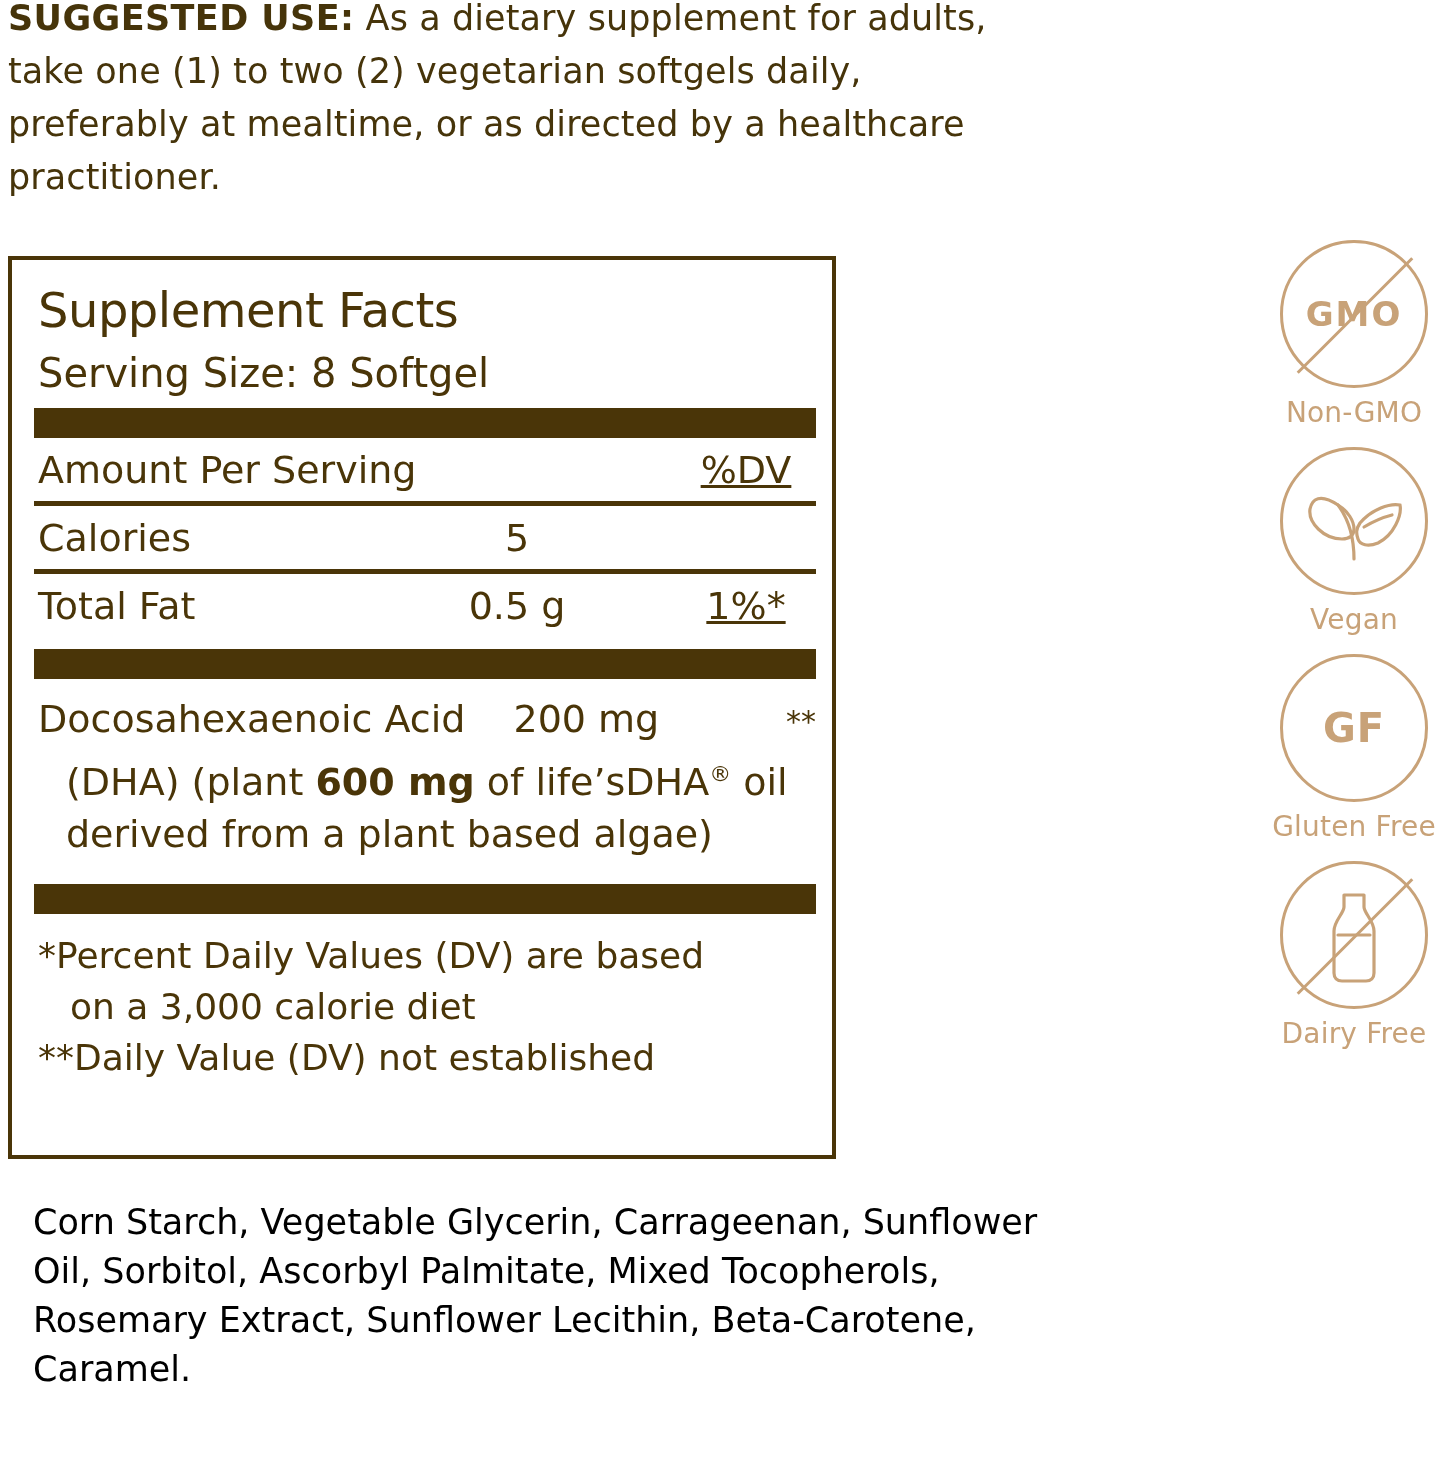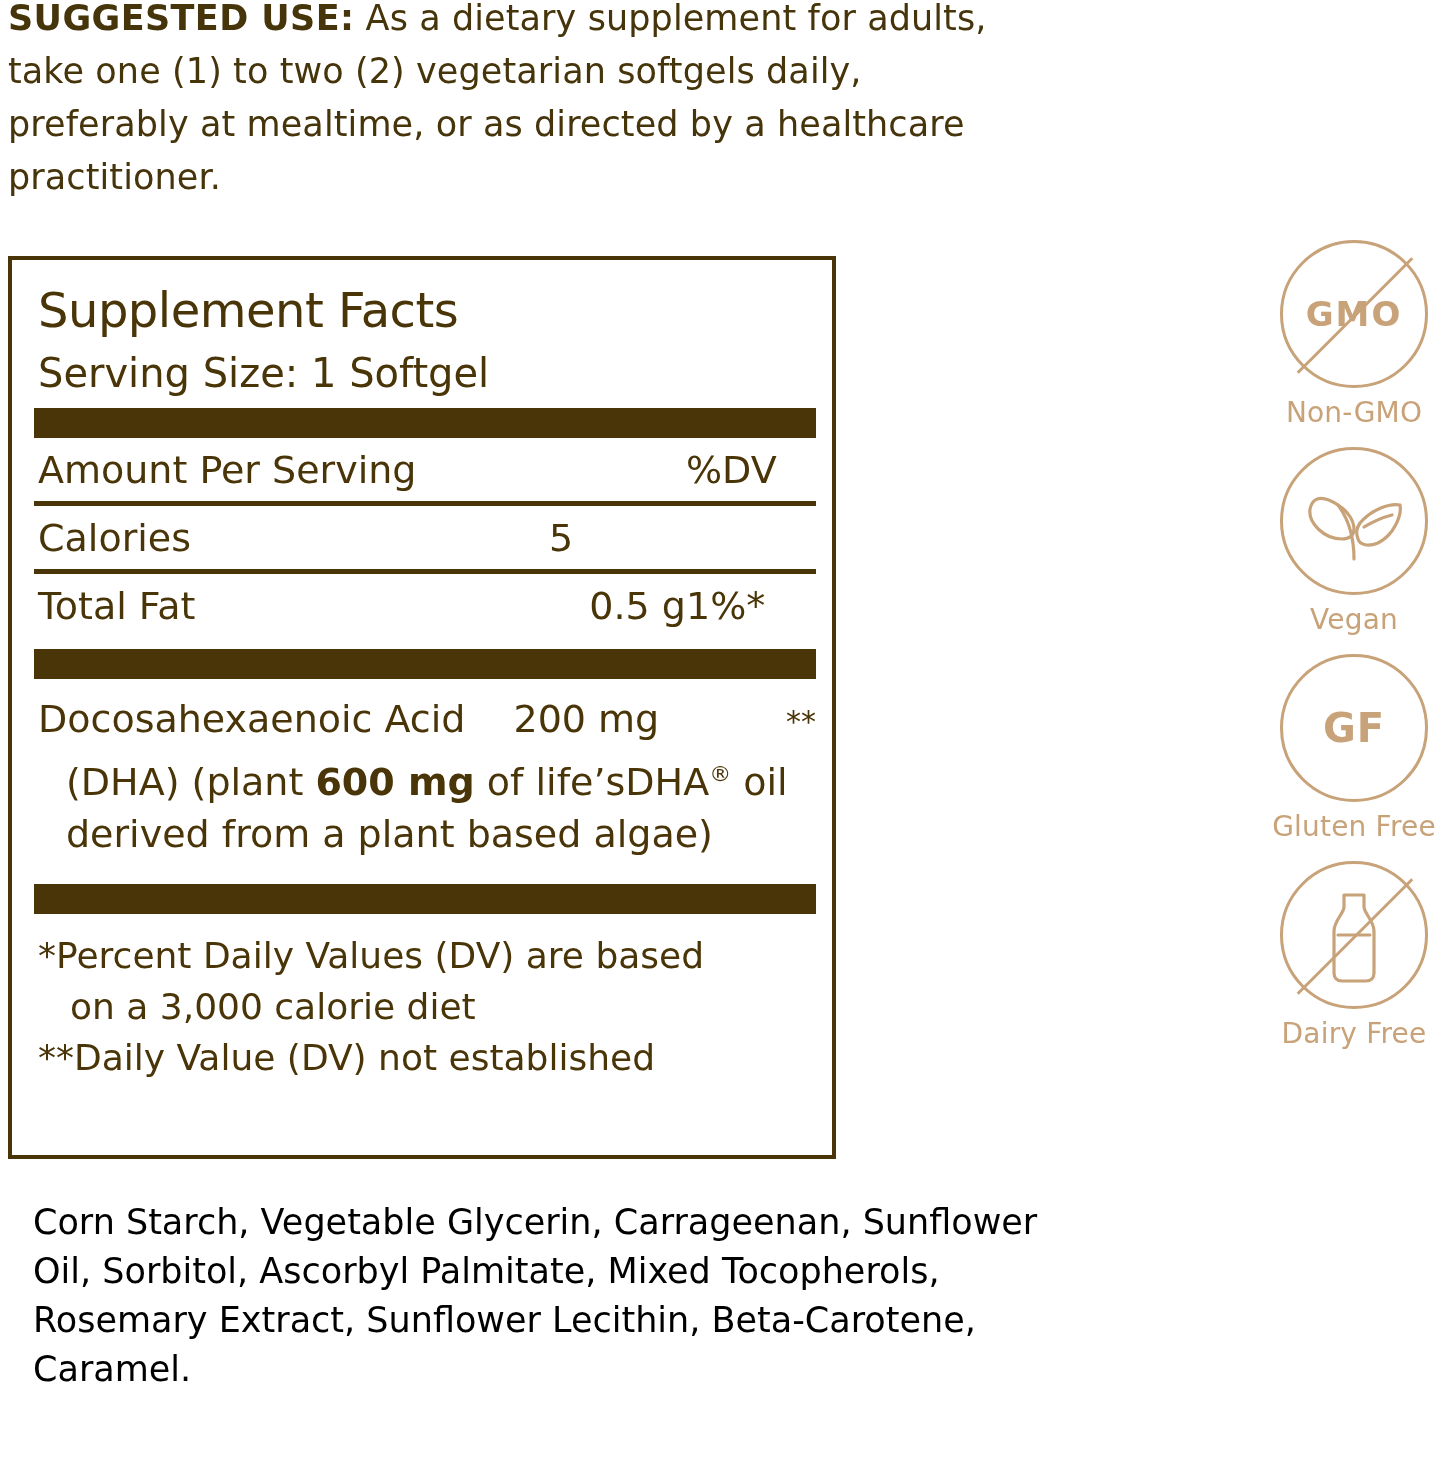--- a/index.html
+++ b/index.html
@@ -85,30 +85,31 @@
   }
 
   .row {
     display: flex;
     align-items: baseline;
     font-size: 38px;
     line-height: 44px;
     color: #4a3508;
     padding: 10px 0 9px 4px;
     width: 782px;
+    gap: 44px;
   }
   .row .name { flex: 0 0 auto; }
   .row .spacer { flex: 1 1 auto; }
   .row .amount { flex: 0 0 auto; text-align: right; }
-  .row .dv { flex: 0 0 130px; text-align: left; padding-right: 10px; }
+  .row .dv { flex: 0 0 130px; text-align: center; padding-right: 10px; text-decoration: underline; }
 
   .row-calories .amount { width: 250px; text-align: center; }
   .row-calories .dv { }
 
-  .row-fat .amount { width: 250px; }
+  .row-fat .amount { width: 250px; text-align: center; }
 
   .nutrient-block {
     font-size: 38px;
     line-height: 52px;
     color: #4a3508;
     padding: 14px 0 12px 4px;
     width: 790px;
   }
   .nutrient-line1 {
     display: flex;
@@ -212,21 +213,21 @@
 
 <div class="page">
 
   <div class="suggested-use">
     <span class="label">SUGGESTED USE:</span><span> As a dietary supplement for adults, take one (1) to two (2) vegetarian softgels daily, preferably at mealtime, or as directed by a healthcare practitioner.</span>
   </div>
 
   <div class="facts-panel">
     <div class="facts-inner">
       <div class="facts-title">Supplement Facts</div>
-      <div class="serving-size">Serving Size: 1 Softgel</div>
+      <div class="serving-size">Serving Size: 8 Softgel</div>
 
       <div class="bar-thick"></div>
 
       <div class="row row-header">
         <span class="name">Amount Per Serving</span>
         <span class="spacer"></span>
         <span class="dv">%DV</span>
       </div>
 
       <div class="bar-thin"></div>

